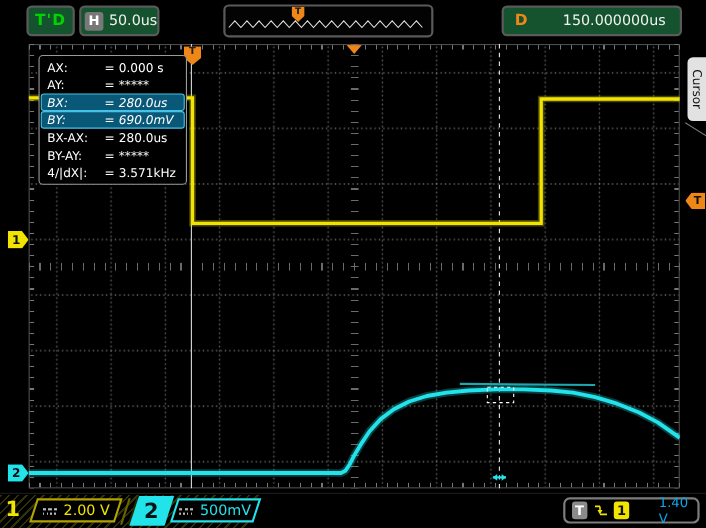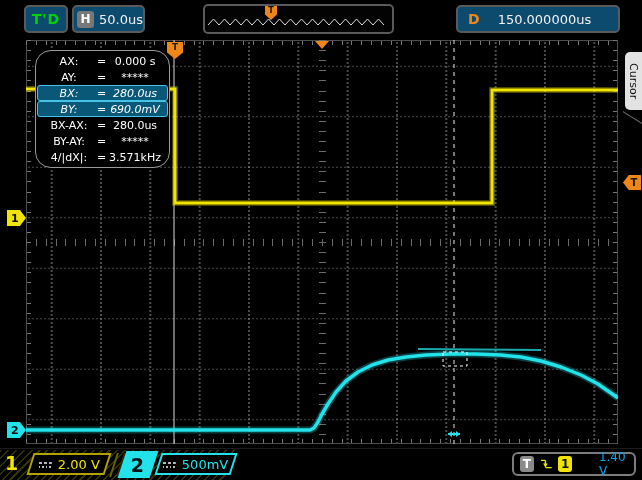--- a/index.html
+++ b/index.html
@@ -1,37 +1,37 @@
 <!DOCTYPE html>
 <html><head>
 <meta charset="utf-8">
 <style>
   html,body{margin:0;padding:0;background:#000;}
   .screen{position:relative;width:642px;height:480px;background:#000;overflow:hidden;
           font-family:"DejaVu Sans","Liberation Sans",sans-serif;color:#fff;}
 
   
   .topbar{position:absolute;left:0;top:0;width:642px;height:38px;background:#000;}
-  .tbox{position:absolute;background:#0c4a6e;border:2px solid #5a5a5a;border-radius:5px;
+  .tbox{position:absolute;background:#14532d;border:2px solid #5a5a5a;border-radius:5px;
         display:flex;align-items:center;}
   .tstatus{left:24px;top:5px;width:40px;height:24px;justify-content:center;}
   .tstatus span{color:#00d400;font-weight:bold;font-size:14px;letter-spacing:1px;}
   .hbox{left:72px;top:5px;width:66px;height:24px;gap:5px;padding-left:3px;}
   .chip{display:flex;align-items:center;justify-content:center;width:17px;height:17px;
         background:#787878;border-radius:3px;color:#fff;font-weight:bold;font-size:12px;}
   .hval{color:#f2f2f2;font-size:13px;}
   .rate{position:absolute;left:148px;top:5px;font-size:11px;line-height:13px;color:#e8e8e8;}
   .preview{left:203px;top:4px;width:187px;height:26px;background:#030303;}
   .preview svg{position:absolute;left:2px;top:8px;}
   .pv-t{position:absolute;left:60px;top:0px;width:12px;height:14px;background:#ef8618;
         clip-path:polygon(0 0,100% 0,100% 60%,50% 100%,0 60%);
         display:flex;justify-content:center;color:#111;font-size:8px;font-weight:bold;}
   .dbox{left:456px;top:5px;width:150px;height:24px;padding-left:10px;gap:18px;}
   .dlabel{color:#ef8618;font-weight:bold;font-size:14px;}
-  .dval{color:#f2f2f2;font-size:13px;}
+  .dval{color:#f2f2f2;font-size:13px;margin-left:14px;}
 
   
   .grid{position:absolute;left:26px;top:40px;width:592px;height:404px;background:#000;
         border:1px solid #4d4d4d;box-sizing:border-box;
         background-image:
           radial-gradient(circle,rgba(170,170,170,.45) .7px,transparent 1px),
           radial-gradient(circle,rgba(170,170,170,.45) .7px,transparent 1px);
         background-size:49.33px 4px,4px 50.5px;}
   .axis-v{position:absolute;left:319px;top:40px;width:7px;height:404px;
           background:repeating-linear-gradient(to bottom,#6a6a6a 0 1px,transparent 1px 10.1px);}
@@ -42,21 +42,21 @@
   .tick-bot{position:absolute;left:26px;top:439px;width:592px;height:4px;
           background:repeating-linear-gradient(to right,#777 0 1px,transparent 1px 9.86px);}
   .tick-left{position:absolute;left:27px;top:40px;width:4px;height:404px;
           background:repeating-linear-gradient(to bottom,#777 0 1px,transparent 1px 10.1px);}
   .tick-right{position:absolute;left:613px;top:40px;width:4px;height:404px;
           background:repeating-linear-gradient(to bottom,#777 0 1px,transparent 1px 10.1px);}
   .wave{position:absolute;left:26px;top:40px;}
 
   
   .cpanel{position:absolute;left:35px;top:50px;width:131px;background:#000;
-          border:1px solid #9a9a9a;border-radius:16px;padding:2px 1px;z-index:6;text-align:center;}
+          border:1px solid #9a9a9a;border-radius:4px;padding:2px 1px;z-index:6;}
   .crow{display:grid;grid-template-columns:52px 13px auto;align-items:center;
         height:14px;padding:0 5px;font-size:11px;color:#fff;border:1px solid transparent;}
   .crow.hl{background:#0a5878;border:1px solid #46c2e6;border-radius:3px;font-style:italic;}
 
   
   .menutab{position:absolute;left:625px;top:52px;width:17px;height:58px;background:#e2e2e2;
            border-radius:5px 0 0 5px;display:flex;align-items:center;justify-content:center;z-index:7;}
   .menutab span{writing-mode:vertical-rl;color:#111;font-size:11px;}
   .menunotch{position:absolute;left:621px;top:118px;width:26px;height:1px;background:#777;
              transform:rotate(32deg);}

